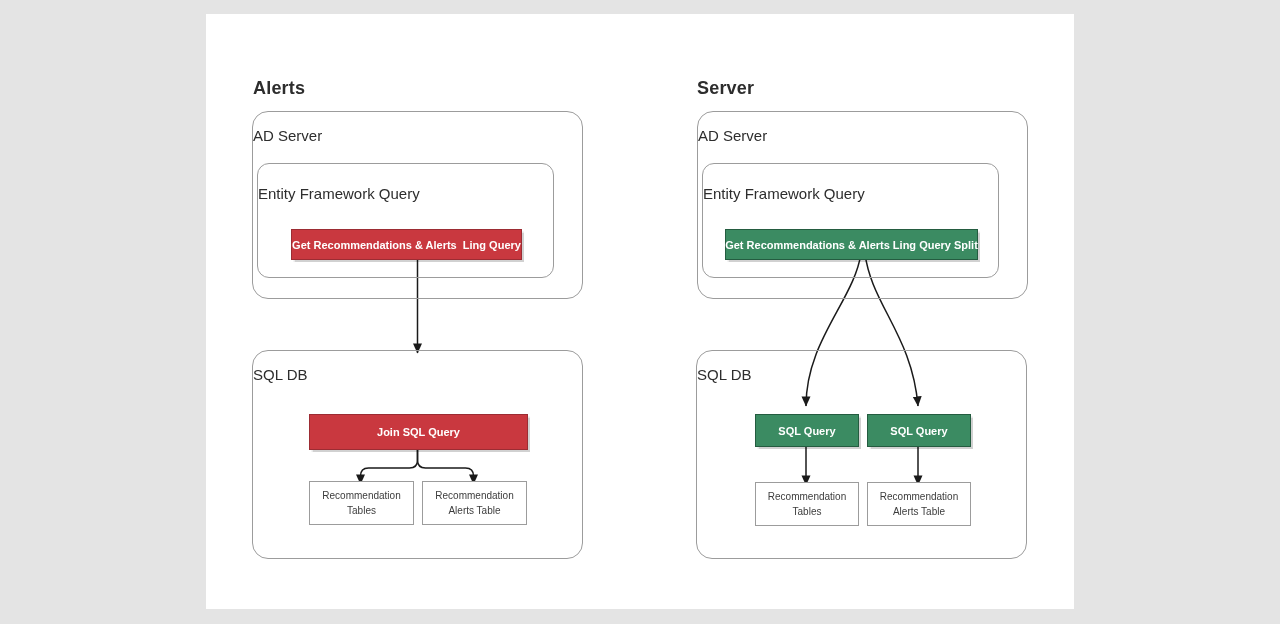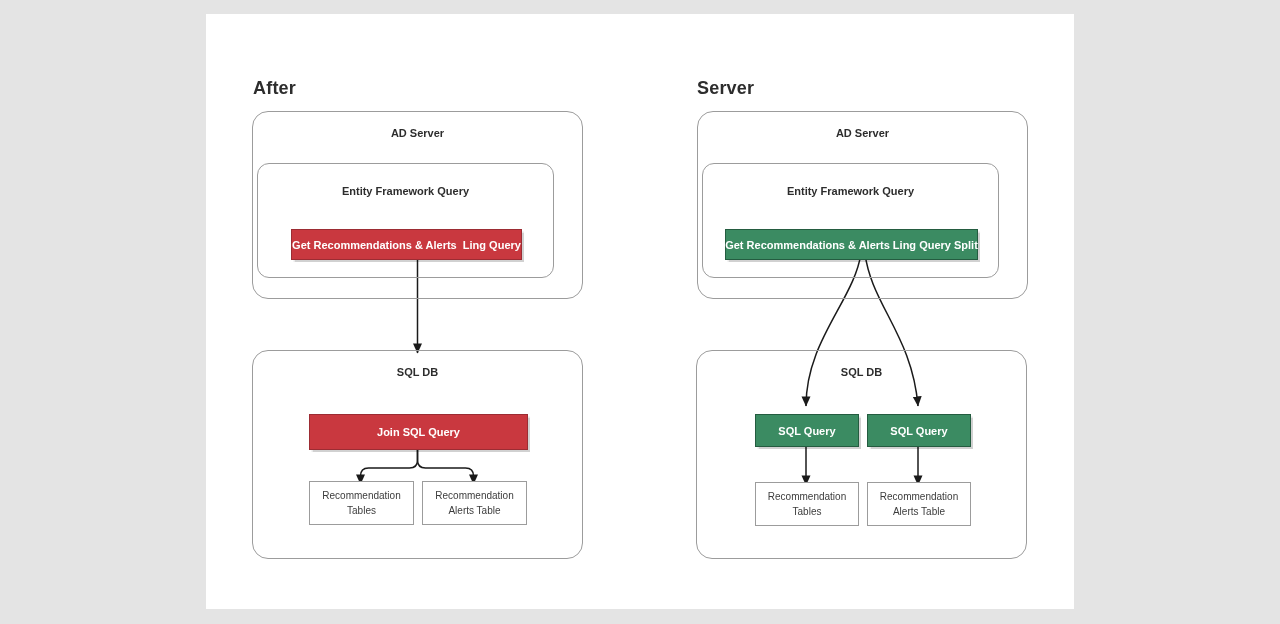--- a/index.html
+++ b/index.html
@@ -15,21 +15,21 @@
   .t-after  { left:491px; top:64px; }
 
   .big-box { position:absolute; width:331px; border:1px solid var(--box_border,#9C9C9C);
     border-radius:16px; background:transparent; }
   .ad { top:97px; height:188px; }
   .sql { top:336px; height:209px; }
   .ad.before, .sql.before { left:46px; }
   .ad.after  { left:491px; }
   .sql.after { left:490px; }
 
-  .box-label { margin-top:15px; text-align:center; font-size:11px; font-weight:bold;
+  .box-label { margin-top:15px; text-align:left; font-size:15px; font-weight:normal;
     color:var(--text_dark,#2D2D2D); }
 
   .ef-box { position:absolute; left:4px; top:51px; width:297px; height:115px;
     border:1px solid var(--box_border,#9C9C9C); border-radius:12px; }
   .ef-box .box-label { margin-top:21px; }
 
   .node { position:absolute; display:flex; align-items:center; justify-content:center;
     color:#fff; font-size:11px; font-weight:bold; white-space:pre; text-align:center;
     box-shadow:1.5px 1.5px 1px rgba(0,0,0,0.18);margin-top:8px; }
   .node.red   { background:var(--red_fill,#C9383F);  border:1px solid var(--red_border,#9C2C33); }
@@ -72,21 +72,21 @@
       <path class="line" d="M 211.5,432 L 211.5,446 Q 211.5,454 203.5,454 L 162.5,454 Q 154.5,454 154.5,462 L 154.5,470" marker-end="url(#arw)"></path>
       <path class="line" d="M 211.5,432 L 211.5,446 Q 211.5,454 219.5,454 L 259.5,454 Q 267.5,454 267.5,462 L 267.5,470" marker-end="url(#arw)"></path>
 
       <path class="line" d="M 655.5,236 C 650,285 600,325 600,392" marker-end="url(#arw)"></path>
       <path class="line" d="M 658.5,236 C 664,290 706,320 712,392" marker-end="url(#arw)"></path>
 
       <path class="line" d="M 600,432 L 600,471" marker-end="url(#arw)"></path>
       <path class="line" d="M 712,432 L 712,471" marker-end="url(#arw)"></path>
     </svg>
 
-    <div class="section-title t-before">After</div>
+    <div class="section-title t-before">Alerts</div>
 
     <div class="big-box ad before">
       <div class="box-label">AD Server</div>
       <div class="ef-box">
         <div class="box-label">Entity Framework Query</div>
         <div class="node red linq-btn">Get Recommendations &amp; Alerts  Ling Query</div>
       </div>
     </div>
 
     <div class="big-box sql before">

